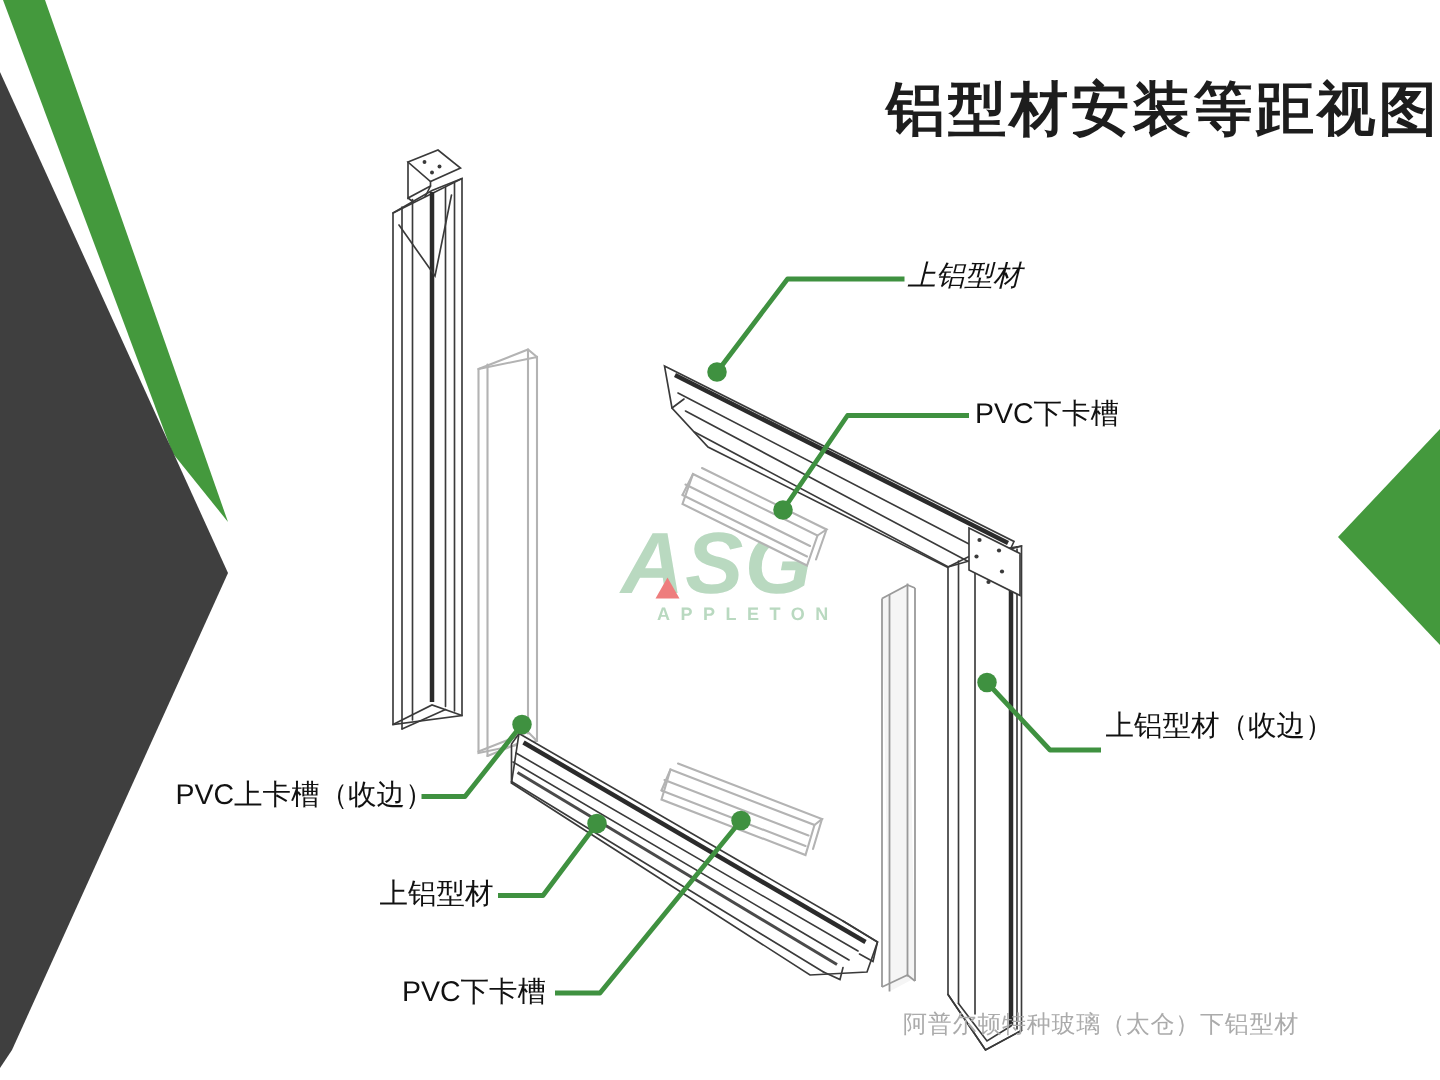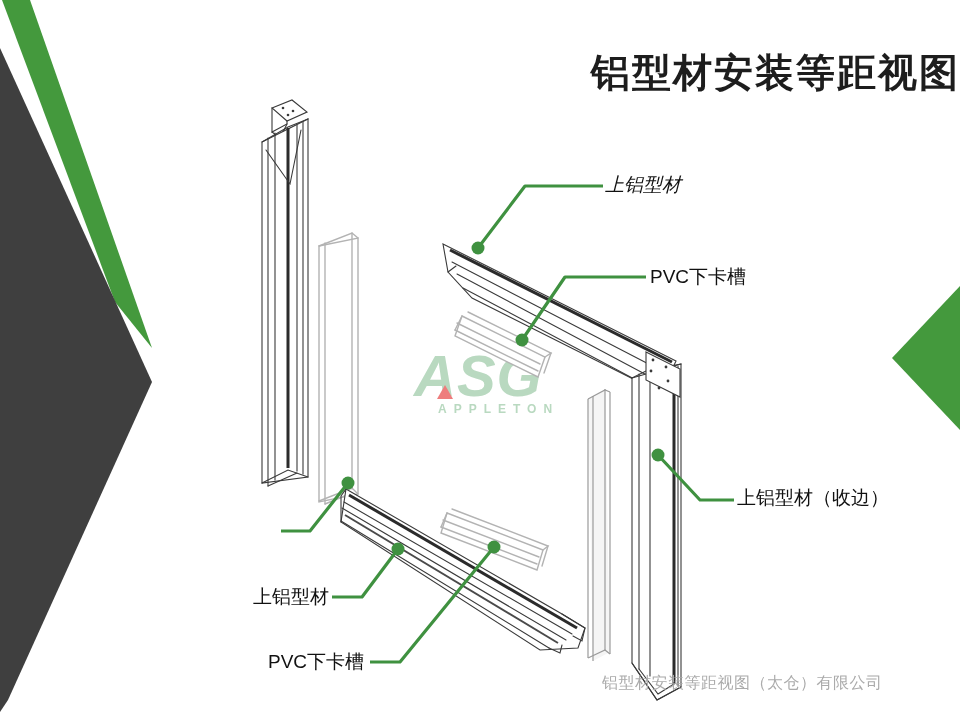--- a/index.html
+++ b/index.html
@@ -182,18 +182,19 @@
     <g>
       <polyline class="leader" points="494,547 400,662 370,662"></polyline>
       <circle class="ldot" cx="494" cy="547" r="6.5"></circle>
     </g>
   </svg>
 
   <div class="slide-title">铝型材安装等距视图</div>
 
   <div class="callout" style="left:605px;top:174px;font-style:italic;">上铝型材</div>
   <div class="callout" style="left:650px;top:266px;">PVC下卡槽</div>
-  <div class="callout" style="left:737px;top:487px;">上铝型材（收边）</div>
+  <div class="callout" style="left:737px;top:474px;">上铝型材（收边）</div>
+  <div class="callout" style="left:117px;top:520px;">PVC上卡槽（收边）</div>
   <div class="callout" style="left:253px;top:586px;">上铝型材</div>
   <div class="callout" style="left:268px;top:651px;text-align:right;">PVC下卡槽</div>
 
-  <div class="footer">铝型材安装等距视图（太仓）有限公司</div>
+  <div class="footer">阿普尔顿特种玻璃（太仓）下铝型材</div>
 </div>
 
 </body></html>

